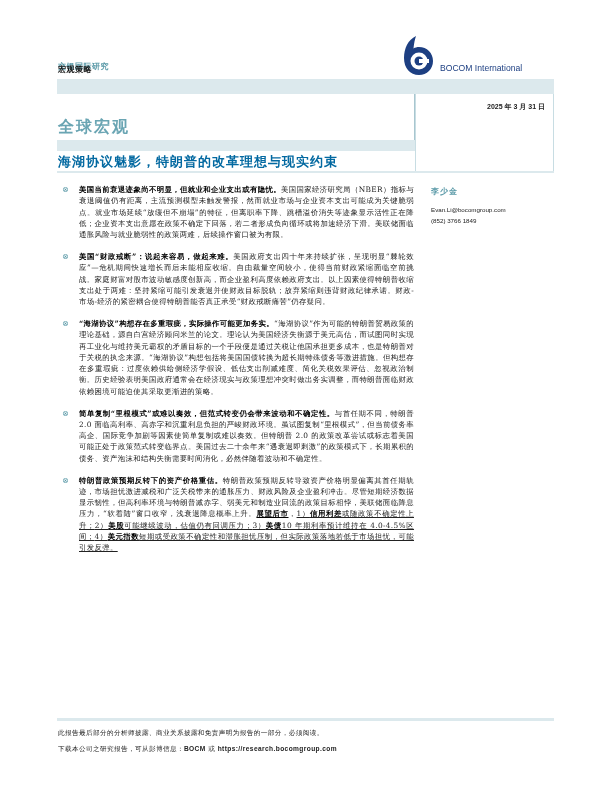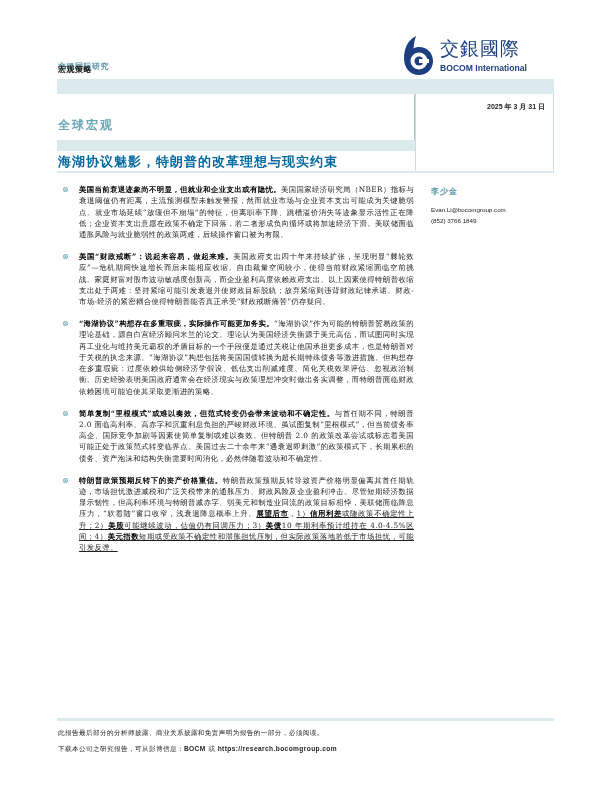--- a/index.html
+++ b/index.html
@@ -5,28 +5,28 @@
   * { box-sizing: border-box; margin: 0; padding: 0; }
   html, body { width: 612px; height: 792px; background: #ffffff; overflow: hidden; }
   body { position: relative; font-family: "DejaVu Serif", serif; color: #1a1a1a; }
 
   .org { position: absolute; left: 58px; top: 61px; font-size: 8px; font-weight: bold; color: #5b9aa8; letter-spacing: 0.5px; }
   .series { position: absolute; left: 58px; top: 64px; font-size: 8px; font-weight: bold; color: #111; letter-spacing: 0.5px; }
 
   .logo { position: absolute; left: 402px; top: 36px; width: 160px; height: 42px; }
   .logo-mark { position: absolute; left: 0; top: 0; width: 32px; height: 40px; }
   .logo-cn { position: absolute; left: 38px; top: 0; font-family: "DejaVu Sans", sans-serif; font-size: 19px; color: #1d3f82; letter-spacing: 1px; }
-  .logo-en { position: absolute; left: 38px; top: 27px; font-family: "Liberation Sans", sans-serif; font-size: 8.6px; font-weight: bold; color: #1d3f82; }
+  .logo-en { position: absolute; left: 38px; top: 27px; font-family: "Liberation Sans", sans-serif; font-size: 8.6px; font-weight: normal; color: #1d3f82; }
 
   .band-top { position: absolute; left: 57px; top: 79px; width: 497px; height: 15px; background: #dce9ed; }
   .right-box { position: absolute; left: 415px; top: 94px; width: 139px; height: 78px; border: 1px solid #c8dde3; border-top: none; }
   .left-divider { position: absolute; left: 414px; top: 94px; width: 1px; height: 46px; background: #a8c6cf; }
   .date { position: absolute; right: 8px; top: 8px; font-family: "Liberation Sans", sans-serif; font-size: 7px; font-weight: bold; color: #222; }
 
-  .section-title { position: absolute; left: 58px; top: 117px; font-size: 12px; font-weight: bold; color: #6aa5b3; letter-spacing: 2px; }
+  .section-title { position: absolute; left: 58px; top: 117px; font-size: 16px; font-weight: bold; color: #6aa5b3; letter-spacing: 2px; }
   .band-mid { position: absolute; left: 57px; top: 140px; width: 358px; height: 11px; background: #dce9ed; }
   .headline { position: absolute; left: 58px; top: 153px; font-size: 13px; font-weight: bold; color: #0369a1; letter-spacing: 1px; white-space: nowrap; }
   .band-under { position: absolute; left: 57px; top: 171px; width: 497px; height: 2px; background: #dce9ed; }
 
   .analyst { position: absolute; left: 431px; top: 186px; }
   .analyst-name { font-size: 8px; font-weight: bold; color: #5b9aa8; letter-spacing: 1px; margin-bottom: 7px; }
   .analyst-line { font-family: "Liberation Sans", sans-serif; font-size: 6.2px; color: #222; line-height: 11px; }
 
   .body { position: absolute; left: 62px; top: 184px; width: 352px; }
   .para { position: relative; padding-left: 17px; font-size: 7.4px; line-height: 11.3px; text-align: justify; letter-spacing: 0.35px; margin-bottom: 10.5px; color: #222; }
@@ -46,21 +46,20 @@
 <div class="org">交银国际研究</div>
 <div class="series">宏观策略</div>
 
 <div class="logo">
   <svg class="logo-mark" viewBox="0 0 32 40">
     <path d="M14 0 C6 4 2 12 2 22 C2 32 8 39 17 39 C25 39 31 33 31 25 C31 17 25 11 17 11 C15 11 13 11.5 11.5 12.5 C12 7 13 3 14 0 Z" fill="#1d3f82"></path>
     <circle cx="17" cy="25" r="8.5" fill="#ffffff"></circle>
     <circle cx="17" cy="25" r="4.5" fill="#1d3f82"></circle>
     <rect x="17" y="23" width="10" height="4" fill="#ffffff"></rect>
   </svg>
-  <div class="logo-cn">交銀國際</div>
   <div class="logo-en">BOCOM International</div>
 </div>
 
 <div class="band-top"></div>
 <div class="left-divider"></div>
 <div class="right-box">
   <div class="date">2025 年 3 月 31 日</div>
 </div>
 
 <div class="section-title">全球宏观</div>

